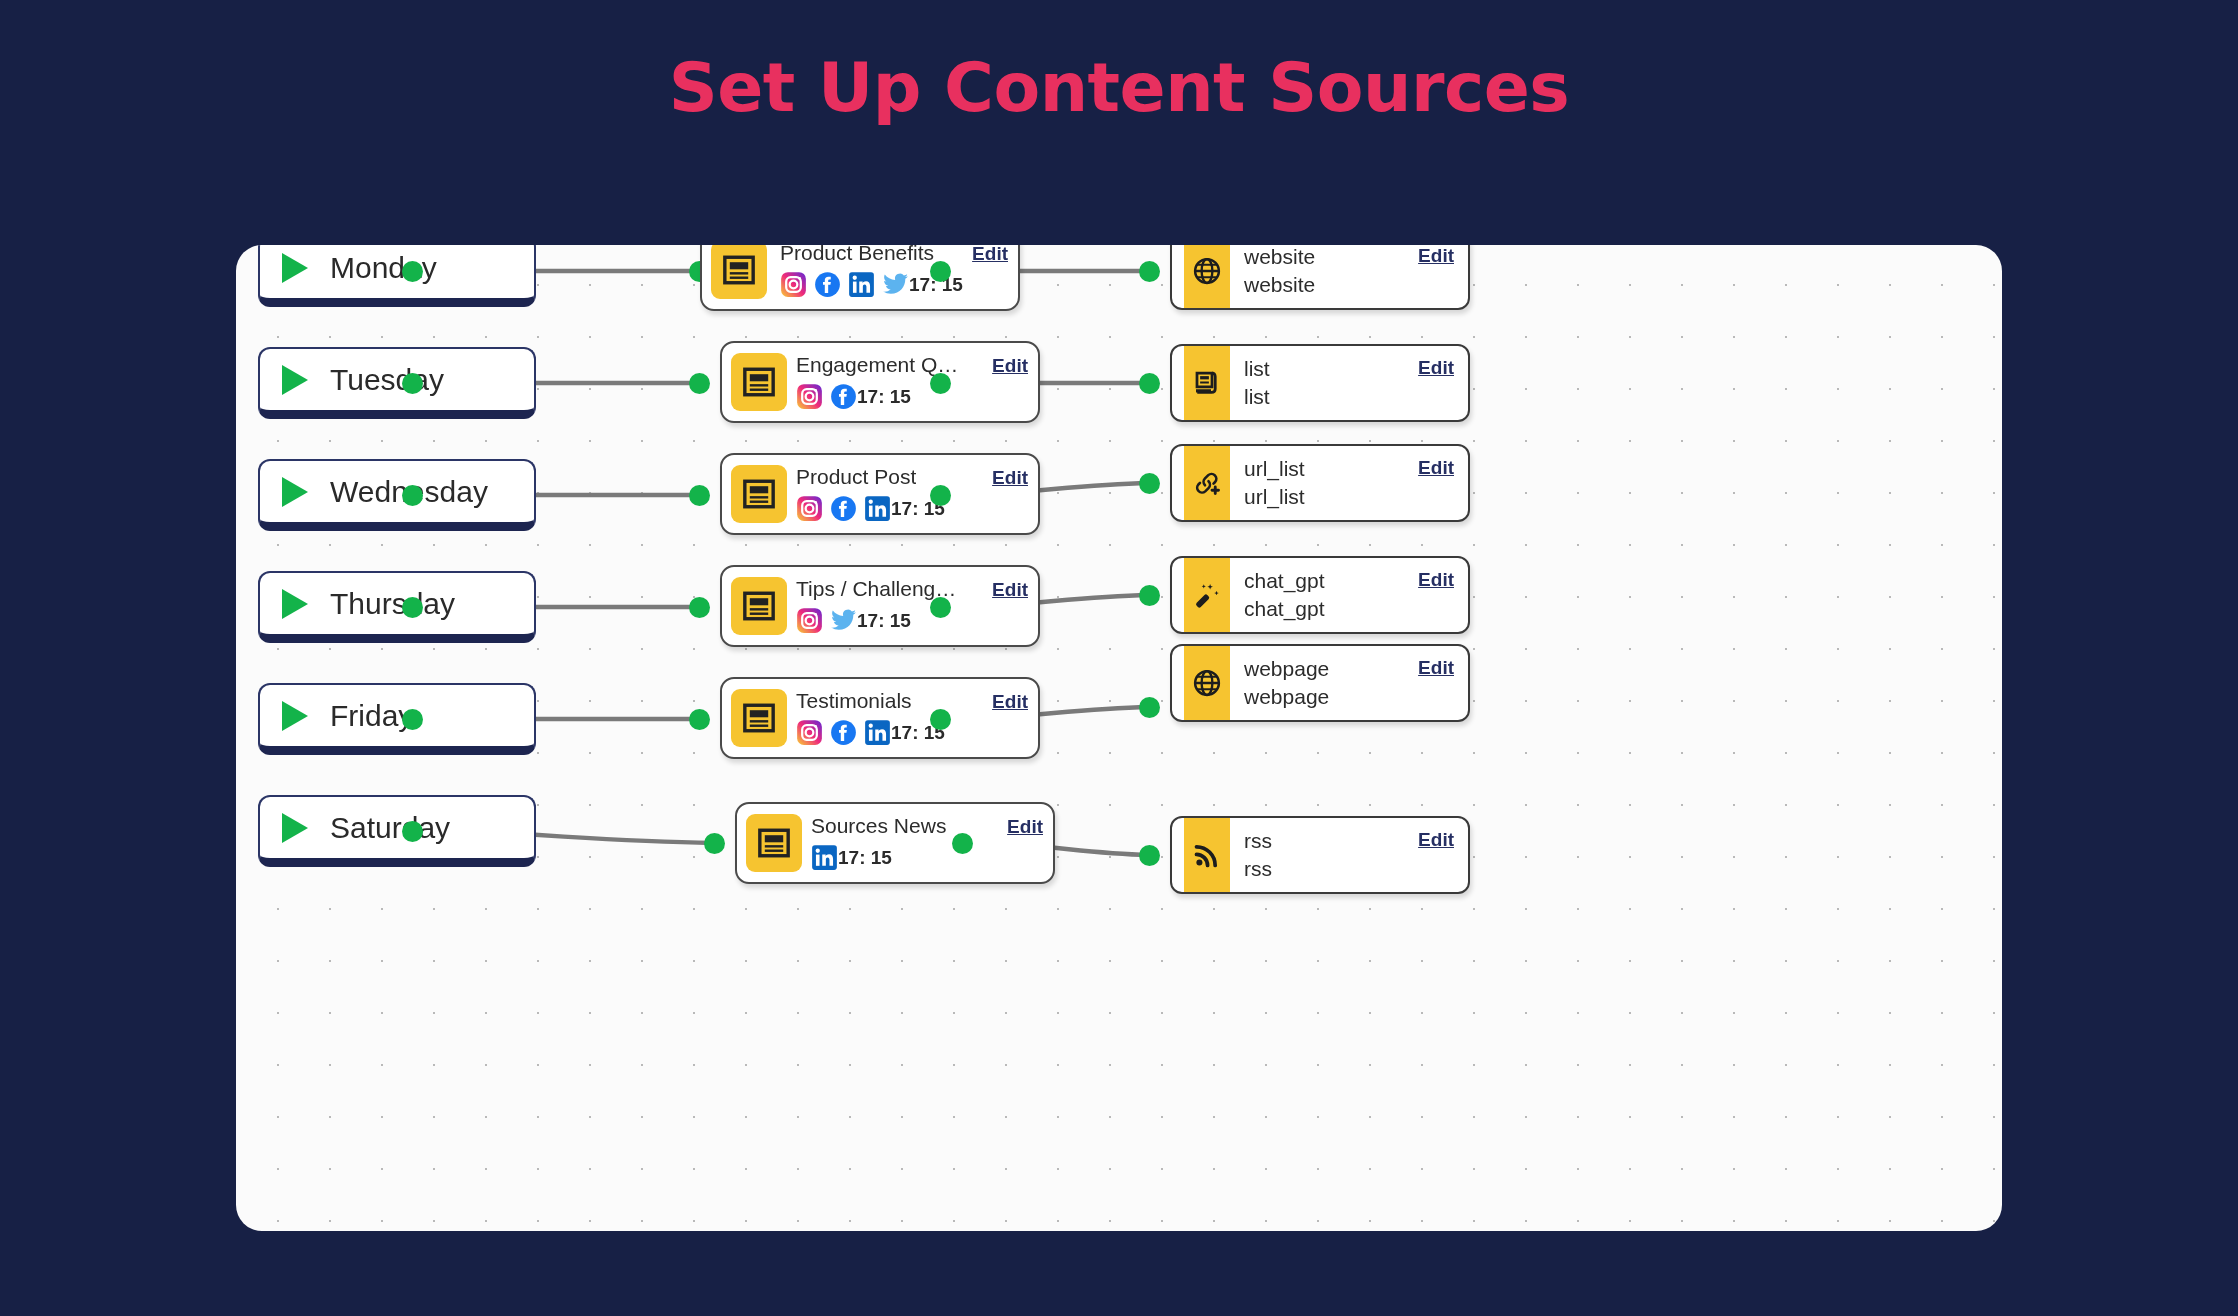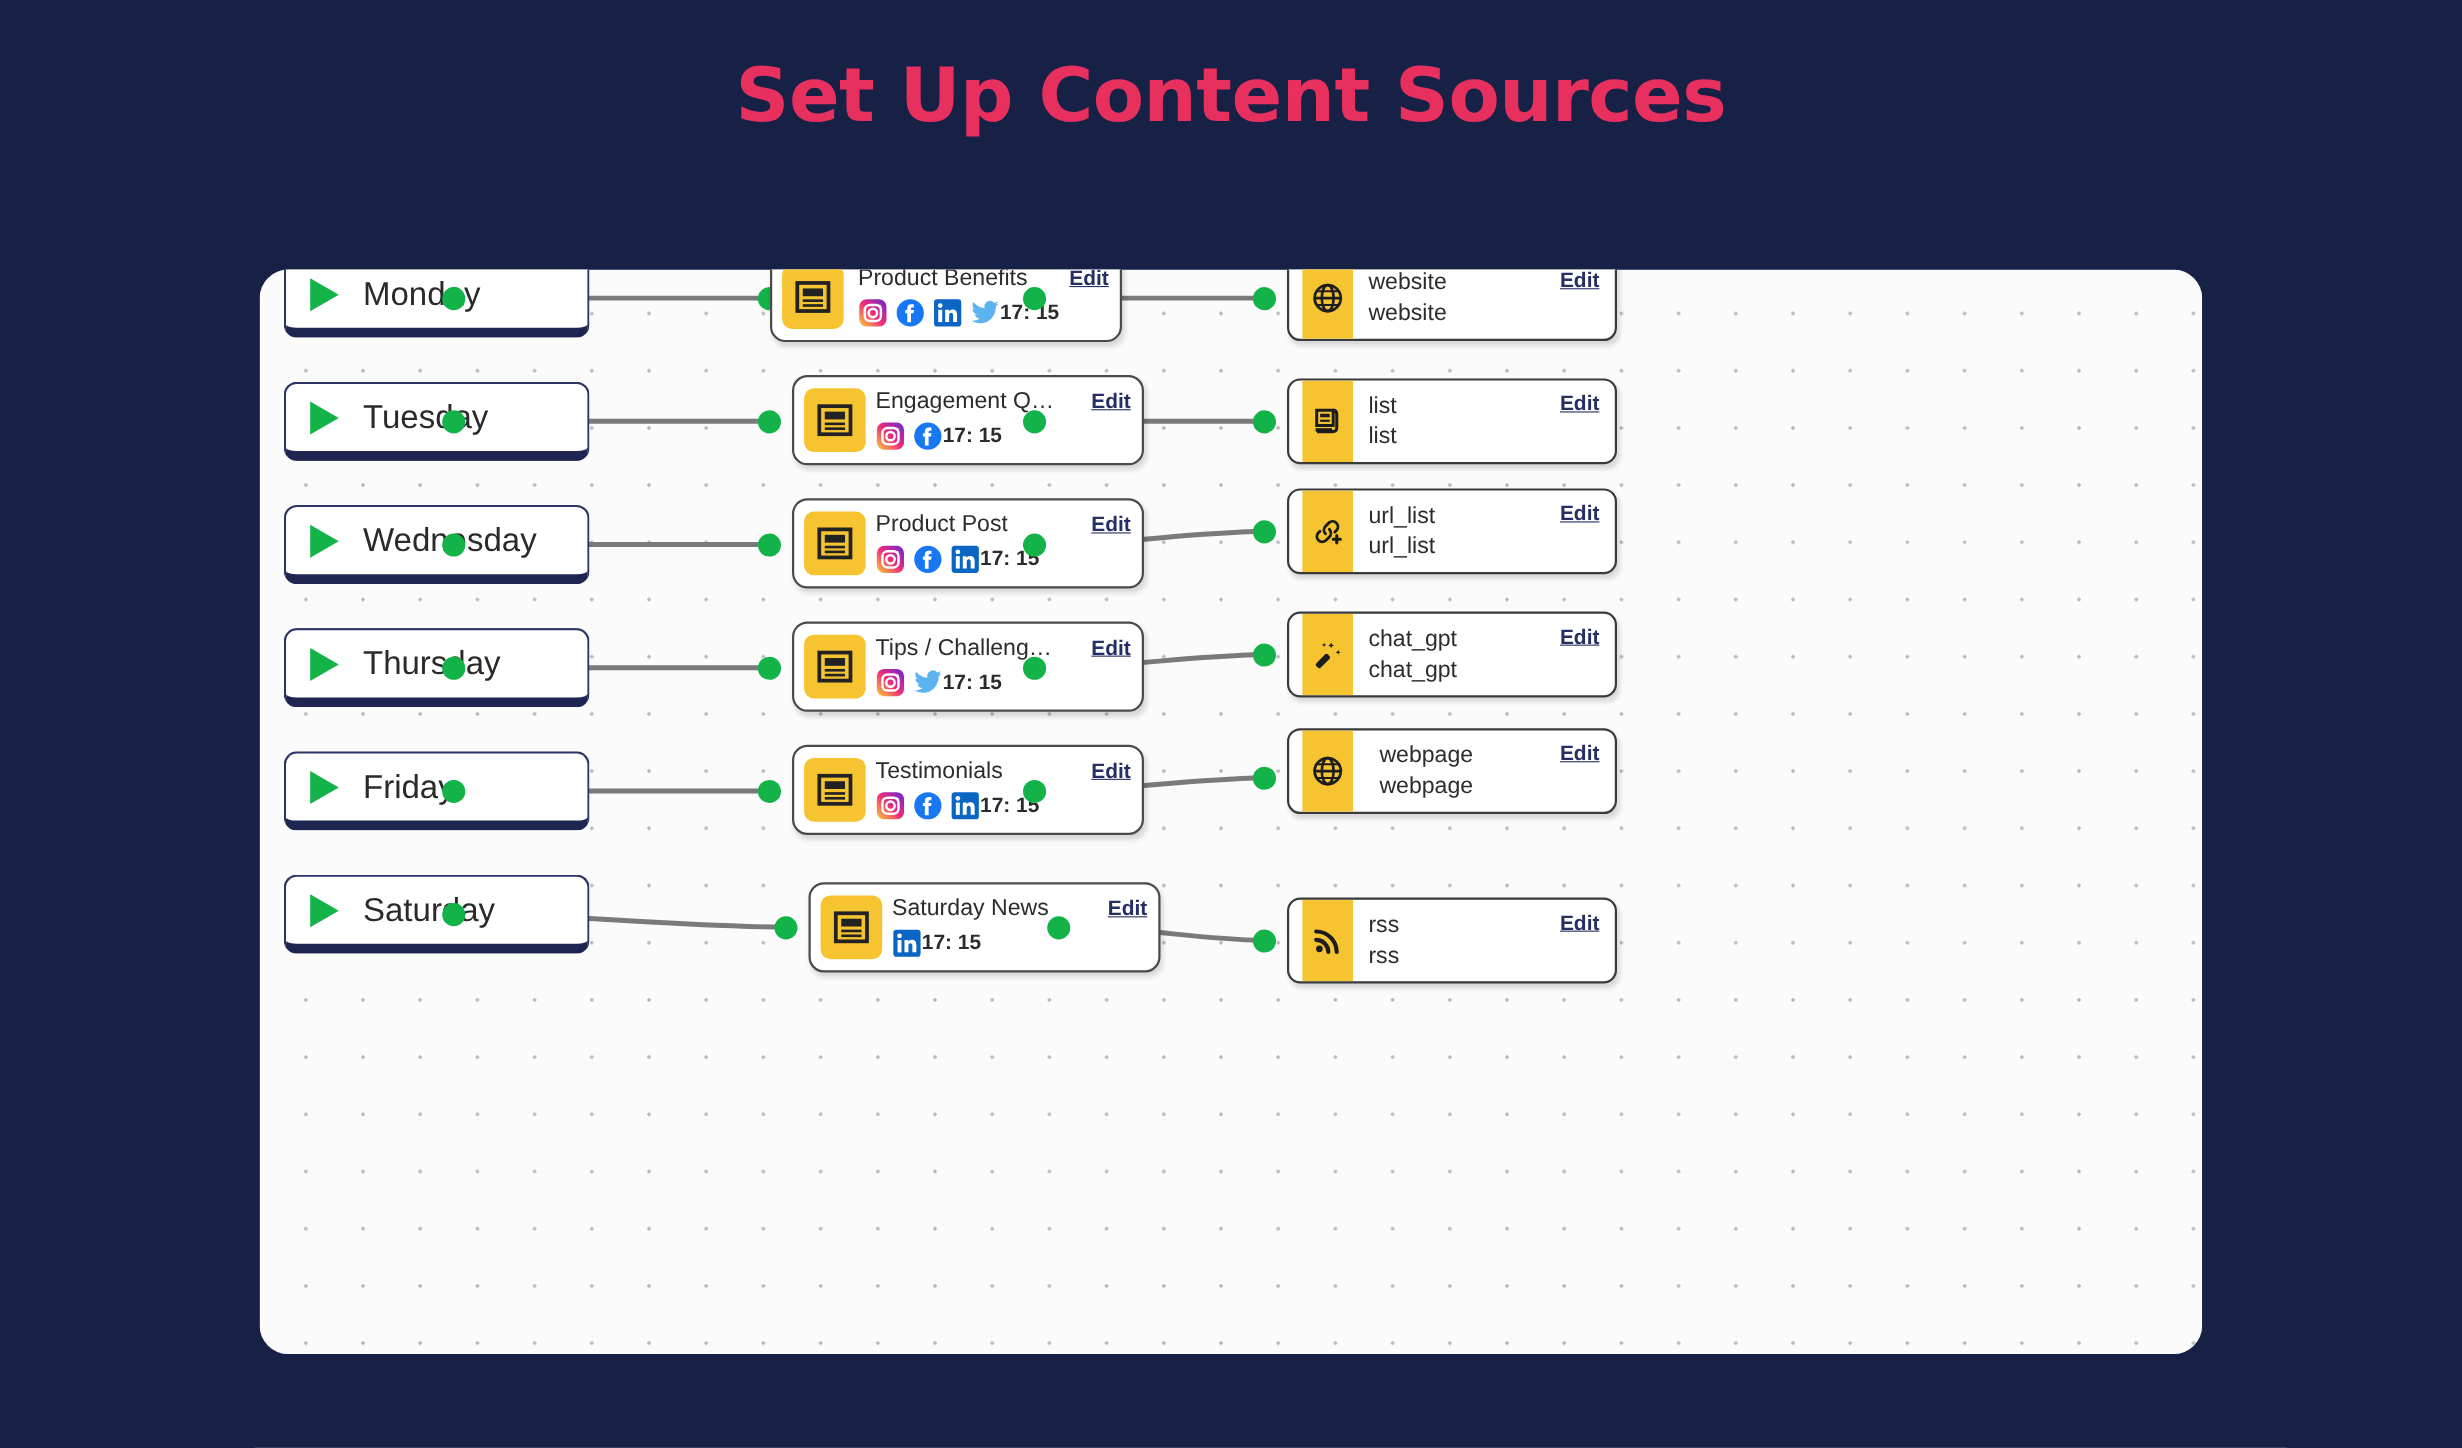--- a/index.html
+++ b/index.html
@@ -602,21 +602,21 @@
                 <path d="M10 9.4h3v1.4c.5-.9 1.6-1.6 3-1.6 2.4 0 3.6 1.5 3.6 4.2v5.9h-3.2v-5.3c0-1.3-.5-2.1-1.6-2.1-1 0-1.6.7-1.6 2.1v5.3H10V9.4z" fill="#fff"></path>
               </svg>
           </span>
           <span class="card-time">17: 15</span>
         </div>
       </div>
     </div>
     <span class="dot" style="left:694px; top:464px;"></span>
     <span class="dot" style="left:903px; top:452px;"></span>
 
-    <div class="source-node" style="left:934px; top:417px;gap:10px;">
+    <div class="source-node" style="left:934px; top:399px;">
       <div class="src-strip">
         <svg width="30" height="30" viewBox="0 0 24 24">
             <circle cx="12" cy="12" r="9.5" fill="none" stroke="#1d1d1d" stroke-width="2"></circle>
             <ellipse cx="12" cy="12" rx="4.3" ry="9.5" fill="none" stroke="#1d1d1d" stroke-width="1.9"></ellipse>
             <line x1="2.5" y1="12" x2="21.5" y2="12" stroke="#1d1d1d" stroke-width="1.9"></line>
             <line x1="4" y1="7" x2="20" y2="7" stroke="#1d1d1d" stroke-width="1.6"></line>
             <line x1="4" y1="17" x2="20" y2="17" stroke="#1d1d1d" stroke-width="1.6"></line>
           </svg>
       </div>
       <div class="src-body">
@@ -637,21 +637,21 @@
       <div class="card-thumb">
         <svg width="34" height="34" viewBox="0 0 24 24">
           <rect x="2" y="3" width="20" height="18" fill="none" stroke="#222" stroke-width="2.4"></rect>
           <rect x="5.5" y="6.5" width="13" height="5" fill="#222"></rect>
           <rect x="5.5" y="13.5" width="13" height="1.7" fill="#222"></rect>
           <rect x="5.5" y="16.6" width="13" height="1.7" fill="#222"></rect>
         </svg>
       </div>
       <div class="card-body">
         <div class="card-row1">
-          <span class="card-title">Saturday News</span>
+          <span class="card-title">Sources News</span>
           <span class="edit-link">Edit</span>
         </div>
         <div class="card-row2">
           <span class="social-row">
             <svg class="soc" viewBox="0 0 24 24">
                 <rect x="1" y="1" width="22" height="22" rx="2.5" fill="#0a66c2"></rect>
                 <rect x="4.4" y="9.4" width="3.2" height="10" fill="#fff"></rect>
                 <circle cx="6" cy="6" r="1.9" fill="#fff"></circle>
                 <path d="M10 9.4h3v1.4c.5-.9 1.6-1.6 3-1.6 2.4 0 3.6 1.5 3.6 4.2v5.9h-3.2v-5.3c0-1.3-.5-2.1-1.6-2.1-1 0-1.6.7-1.6 2.1v5.3H10V9.4z" fill="#fff"></path>
               </svg>

